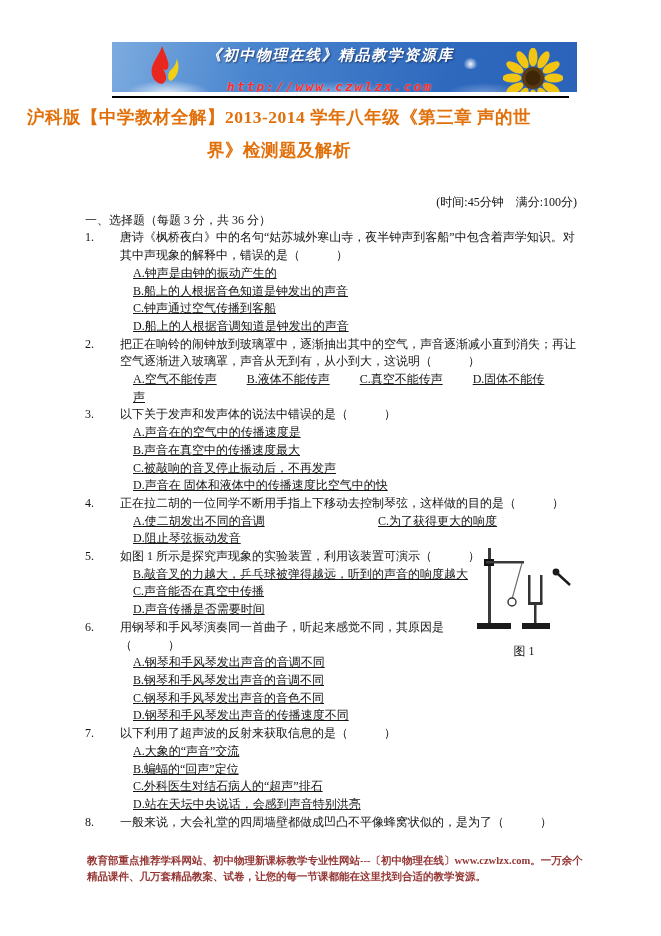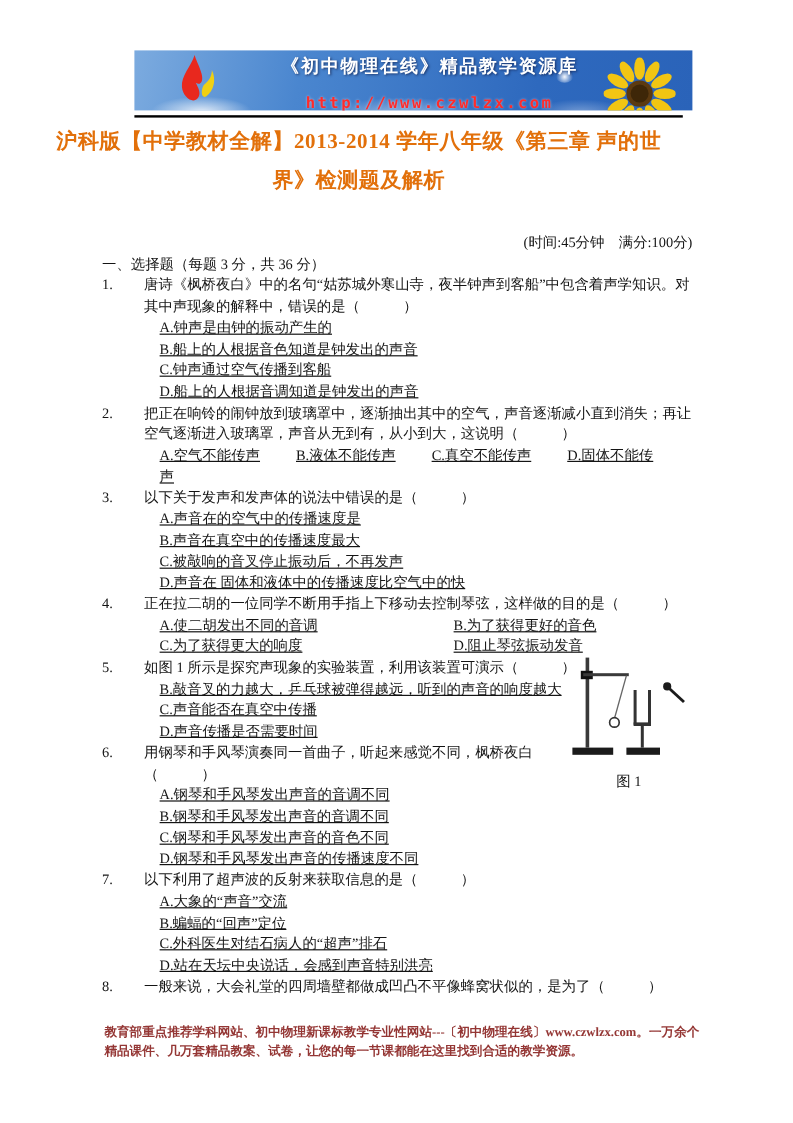--- a/index.html
+++ b/index.html
@@ -7,34 +7,34 @@
         font-family:"Liberation Serif","DejaVu Serif",serif;color:#141414;}
 
   
   .banner{position:absolute;left:112px;top:42px;width:465px;height:50px;overflow:hidden;
     background:
       radial-gradient(60px 18px at 12% 102%, rgba(255,255,255,.8), rgba(255,255,255,0) 70%),
       radial-gradient(95px 24px at 48% 112%, rgba(255,255,255,.55), rgba(255,255,255,0) 70%),
       radial-gradient(55px 16px at 80% 104%, rgba(255,255,255,.35), rgba(255,255,255,0) 70%),
       linear-gradient(102deg,#7cabdf 0%,#4a86cf 30%,#2e69be 72%,#2a63b9 100%);}
   .logo{position:absolute;left:34px;top:2px;}
-  .banner-text{position:absolute;left:96px;top:4px;width:300px;text-align:center;}
+  .banner-text{position:absolute;left:68px;top:4px;width:300px;text-align:center;font-style:italic;}
   .banner-title{color:#ffffff;font-weight:bold;font-size:15px;letter-spacing:1.5px;
     text-shadow:1px 1px 2px rgba(10,20,60,.65);white-space:nowrap;}
   .banner-url{margin-top:14px;color:#ff2b2b;font-weight:bold;font-size:13px;letter-spacing:2px;
     font-family:"DejaVu Sans Mono","Liberation Mono",monospace;
     text-shadow:0 0 2px rgba(255,255,255,.55);white-space:nowrap;}
   .sunflower{position:absolute;right:14px;bottom:-16px;}
   .cloudlet{position:absolute;right:99px;top:16px;width:15px;height:11px;border-radius:50%;
     background:radial-gradient(circle at 50% 55%, rgba(255,255,255,.95), rgba(255,255,255,0) 72%);}
   .banner-underline{position:absolute;left:112px;top:96px;width:457px;height:2px;background:#000;}
 
   
   .doc-title{position:absolute;left:0;top:101px;width:558px;text-align:center;
-    color:#E2700A;font-weight:bold;font-size:17.5px;line-height:33px;letter-spacing:.5px;margin-left:20px;}
+    color:#E2700A;font-weight:bold;font-size:17.5px;line-height:33px;letter-spacing:.5px;}
 
   
   .content{position:absolute;left:85px;top:194px;width:492px;
     font-size:12px;line-height:17.7px;}
   .meta{text-align:right;padding-left:14px;}
   .question{display:flex;}
   .qnum{width:35px;flex:none;}
   .qbody{flex:1;min-width:0;}
   .qopts{padding-left:13px;text-decoration:underline;}
   .qopts.grid{display:grid;grid-template-columns:245px auto;}
@@ -126,41 +126,40 @@
               <div class="opt">D.声音在 固体和液体中的传播速度比空气中的快</div>
             </div>
           </div>
         </div>
         <div class="question">
           <span class="qnum">4.</span>
           <div class="qbody">
             <div class="stem">正在拉二胡的一位同学不断用手指上下移动去控制琴弦，这样做的目的是（　　　）</div>
             <div class="qopts grid">
               <div class="opt">A.使二胡发出不同的音调</div>
-              <div class="opt">B.为了获得更好的音色</div>
               <div class="opt">C.为了获得更大的响度</div>
               <div class="opt">D.阻止琴弦振动发音</div>
             </div>
           </div>
         </div>
         <div class="question">
           <span class="qnum">5.</span>
           <div class="qbody">
             <div class="stem">如图 1 所示是探究声现象的实验装置，利用该装置可演示（　　　）</div>
             <div class="qopts stack">
               <div class="opt">B.敲音叉的力越大，乒乓球被弹得越远，听到的声音的响度越大</div>
               <div class="opt">C.声音能否在真空中传播</div>
               <div class="opt">D.声音传播是否需要时间</div>
             </div>
           </div>
         </div>
         <div class="question">
           <span class="qnum">6.</span>
           <div class="qbody">
-            <div class="stem">用钢琴和手风琴演奏同一首曲子，听起来感觉不同，枫桥夜白</div>
+            <div class="stem">用钢琴和手风琴演奏同一首曲子，听起来感觉不同，其原因是</div>
             <div class="stem">（　　　）</div>
             <div class="qopts stack">
               <div class="opt">A.钢琴和手风琴发出声音的音调不同</div>
               <div class="opt">B.钢琴和手风琴发出声音的音调不同</div>
               <div class="opt">C.钢琴和手风琴发出声音的音色不同</div>
               <div class="opt">D.钢琴和手风琴发出声音的传播速度不同</div>
             </div>
           </div>
         </div>
         <div class="question">

